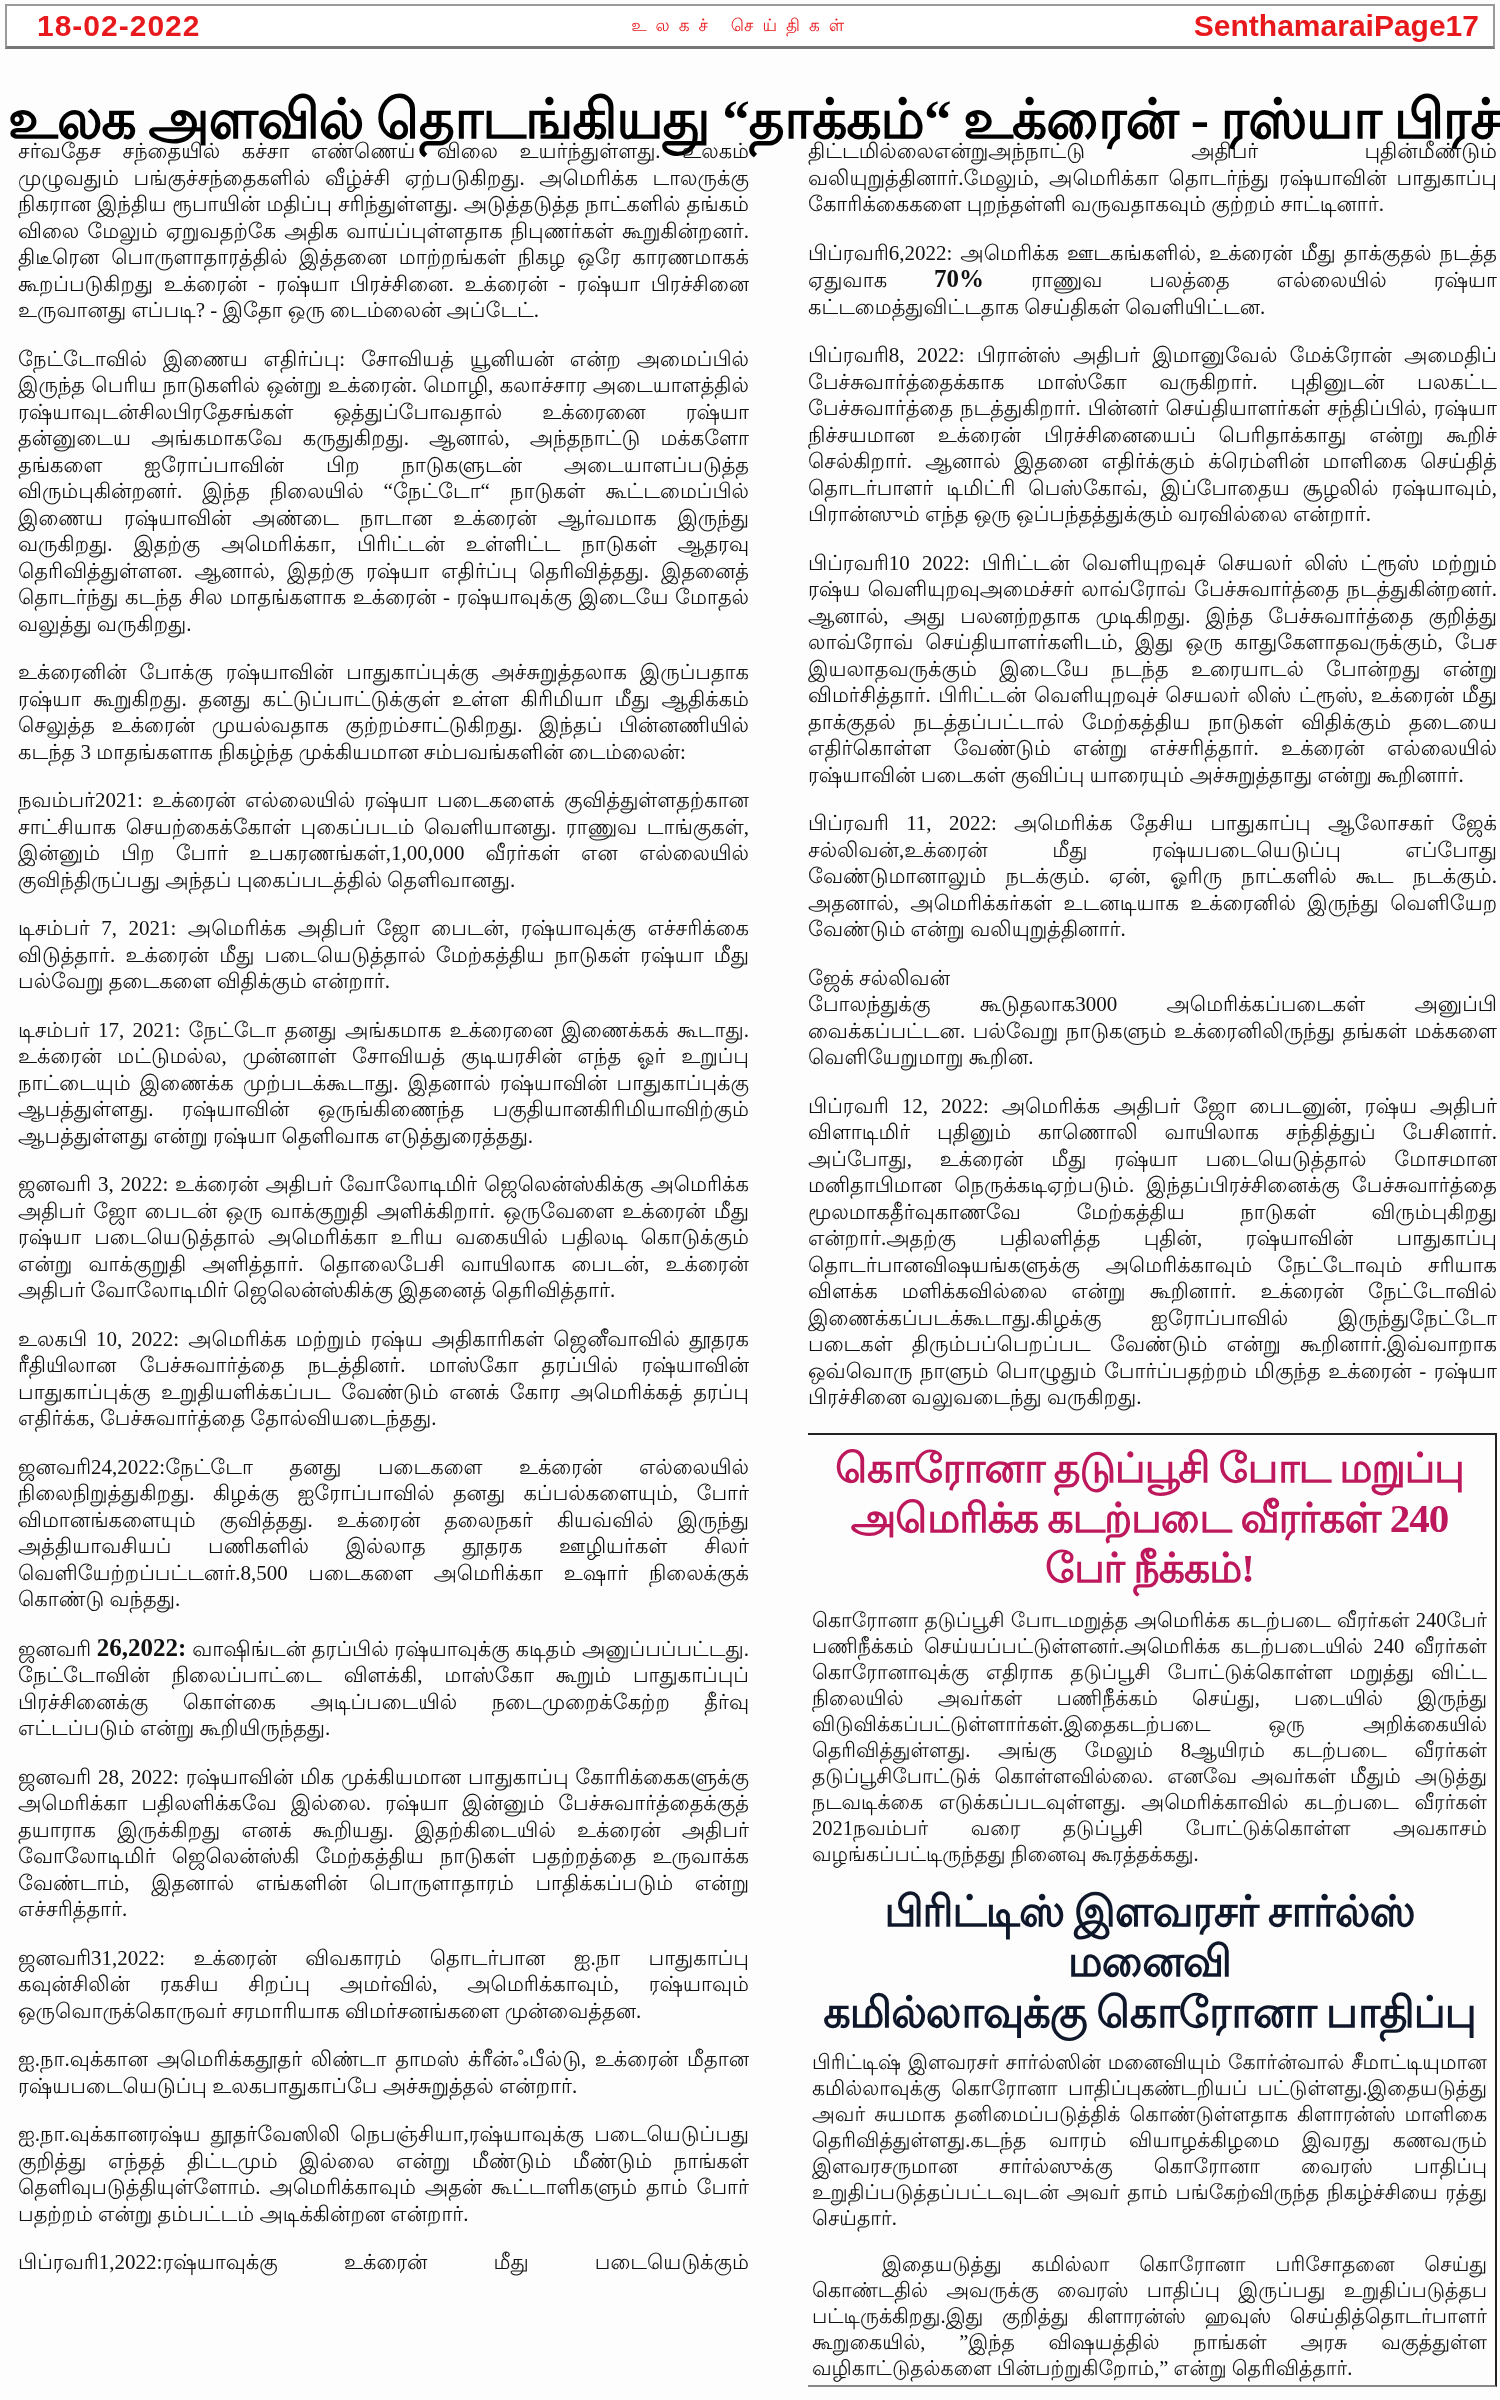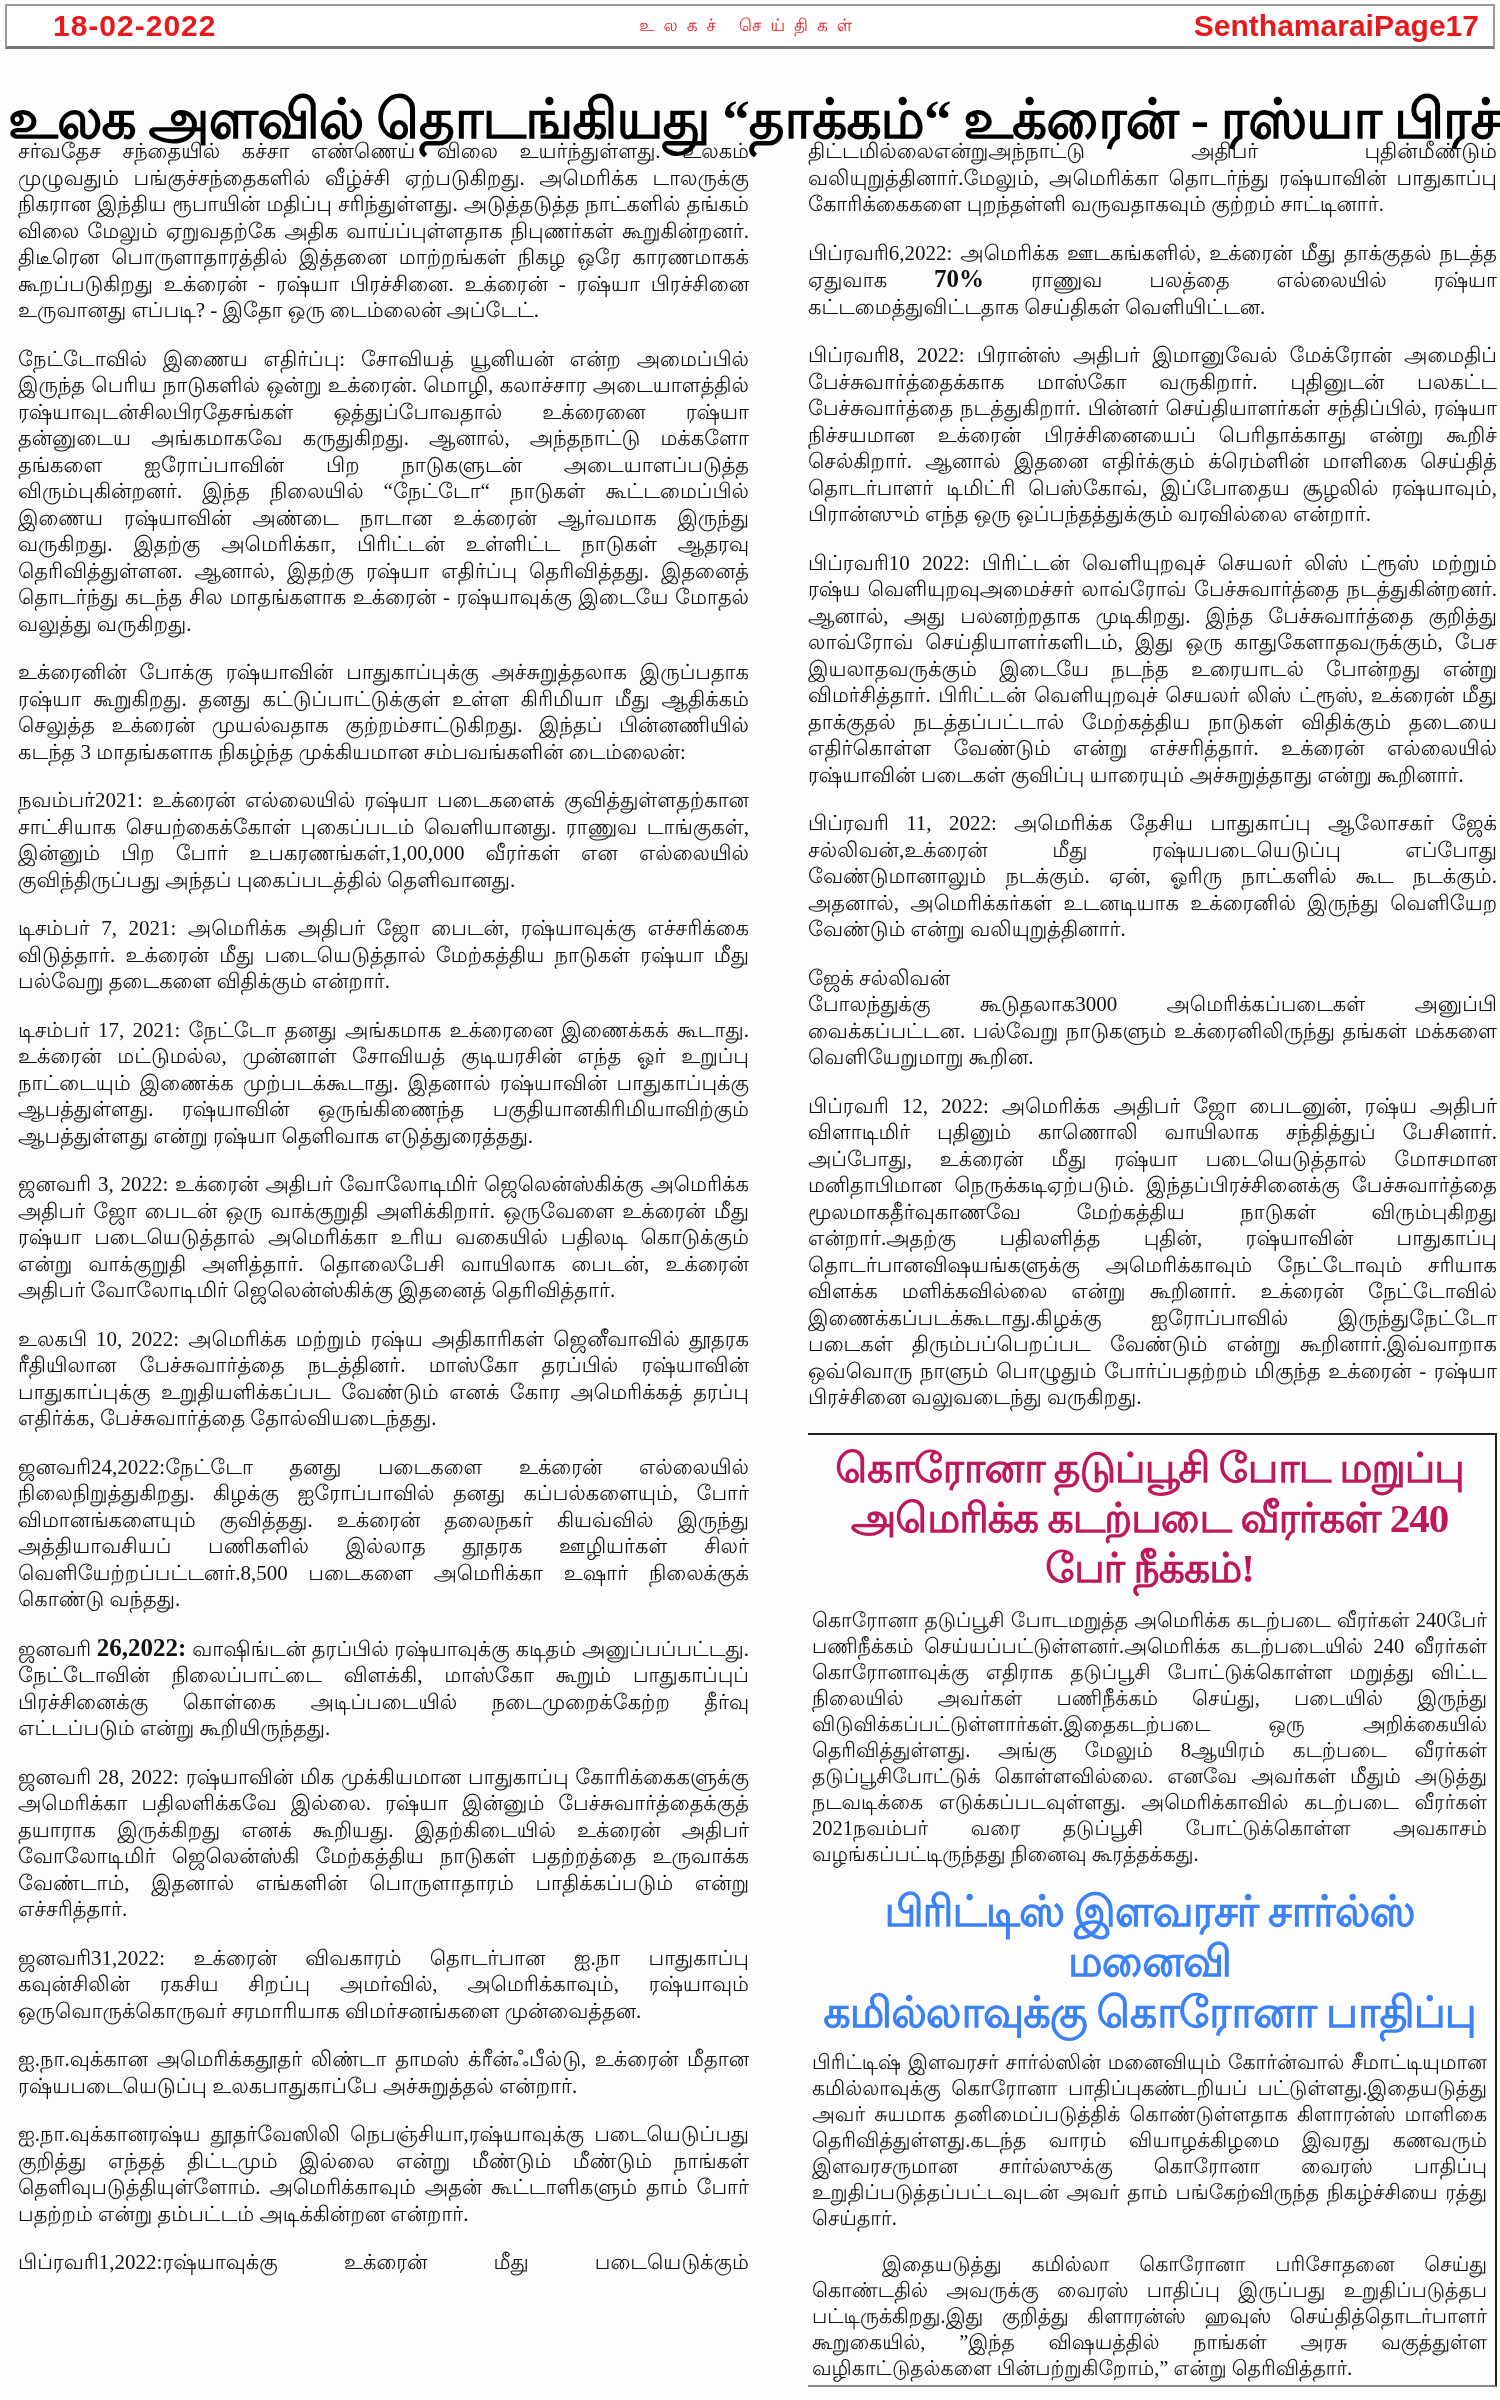--- a/index.html
+++ b/index.html
@@ -7,21 +7,21 @@
     width:1500px;height:2400px;position:relative;
     background:#fdfdfd;color:#121212;
     font-family:"Liberation Serif","DejaVu Serif",serif;
   }
   .topbar{
     position:absolute;left:5px;top:4px;width:1486px;height:40px;
     background:#ffffff;border:2px solid #9a9a9a;border-bottom:3px solid #777;
     display:flex;align-items:center;justify-content:space-between;
     font-family:"Liberation Sans","DejaVu Sans",sans-serif;
   }
-  .topbar .date{margin-left:46px;font-size:30px;font-weight:bold;color:#e8191c;letter-spacing:1px;}
+  .topbar .date{margin-left:30px;font-size:30px;font-weight:bold;color:#e8191c;letter-spacing:1px;}
   .topbar .section{font-size:17px;color:#e8191c;letter-spacing:9px;font-weight:normal;margin-left:90px;}
   .topbar .right{margin-right:14px;display:flex;}
   .topbar .brand,.topbar .pageno{font-size:30px;font-weight:bold;color:#e8191c;}
   .main-headline{
     position:absolute;left:8px;top:52px;width:1484px;
     font-size:55px;font-weight:bold;letter-spacing:-1px;line-height:1.12;
     text-align:justify;text-align-last:justify;white-space:nowrap;color:#000;
   }
   .col{position:absolute;top:138px;overflow:hidden;}
   .col-left{left:18px;width:731px;height:2256px;}
@@ -37,21 +37,21 @@
     border:2px solid #222;border-bottom:2px solid #888;
     margin-left:-6px;margin-top:4px;padding:6px 8px 4px 8px;
     min-height:840px;box-sizing:border-box;
   }
   .box-headline{
     text-align:center;font-weight:bold;color:#be185d;
     font-size:41px;line-height:1.22;margin:2px 0 14px 0;letter-spacing:-1px;
   }
   .corona-box p{font-size:20.5px;line-height:26px;margin:0 0 20px 0;}
   .charles-headline{
-    text-align:center;font-weight:bold;color:#3b82f6;
+    text-align:center;font-weight:bold;color:#0f172a;
     font-size:43px;line-height:1.18;margin:6px 0 10px 0;letter-spacing:-1px;
   }
   .charles-body-p2{text-indent:70px;margin-bottom:0 !important;}
 </style>
 </head>
 <body>
 
 <header class="topbar">
   <span class="date">18-02-2022</span>
   <span class="section">உலகச் செய்திகள்</span>

